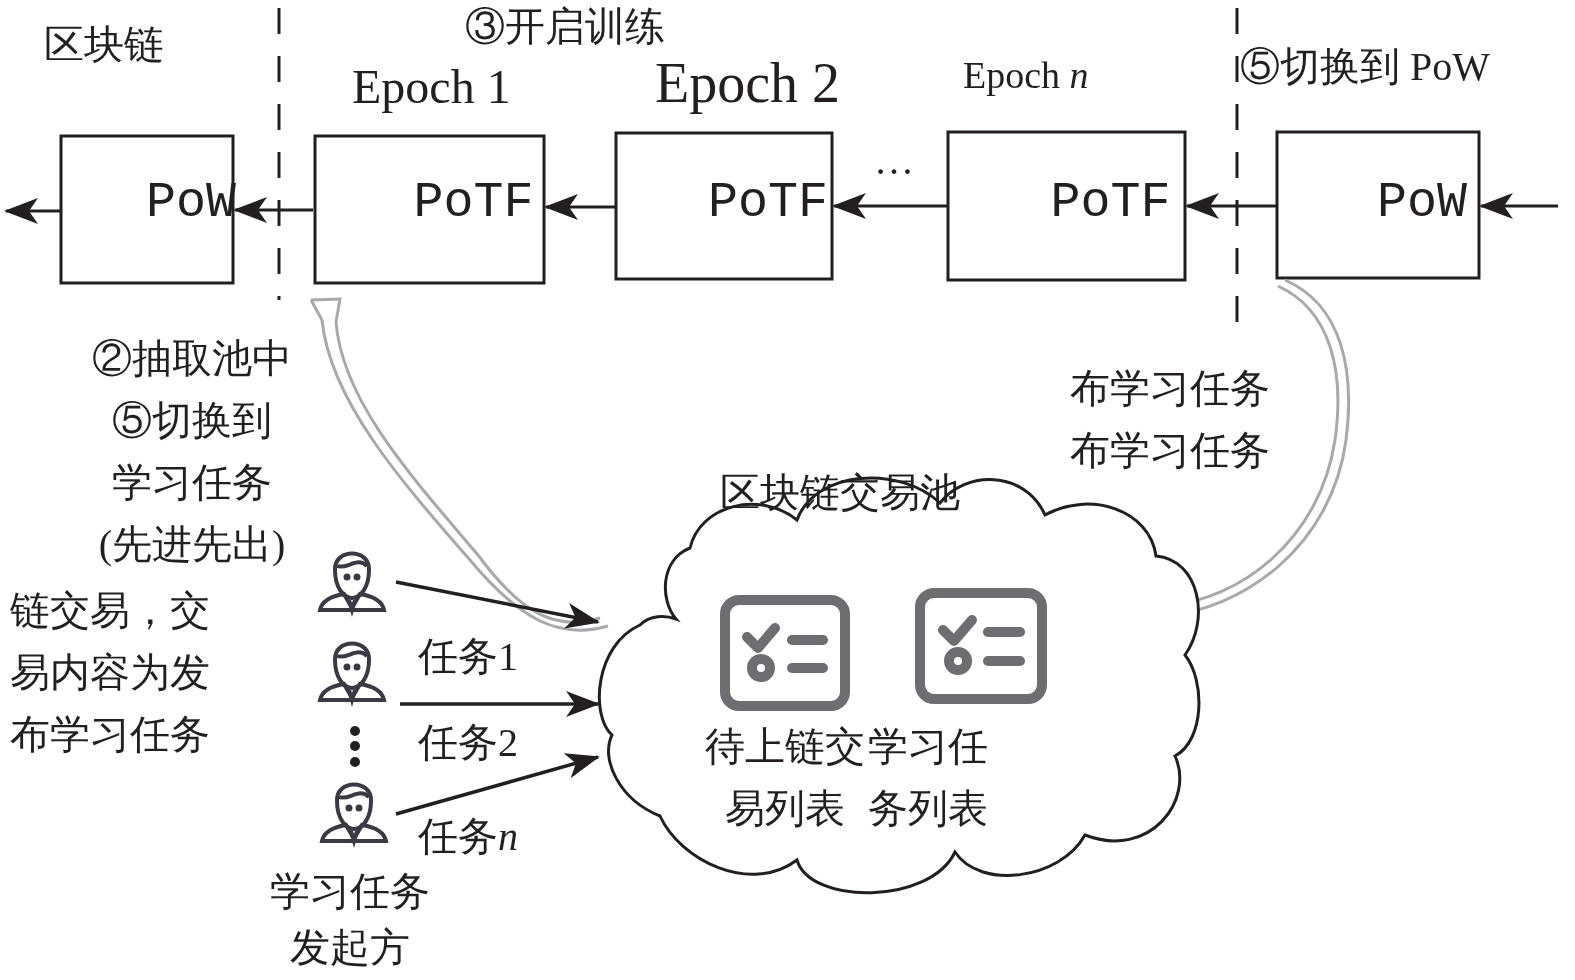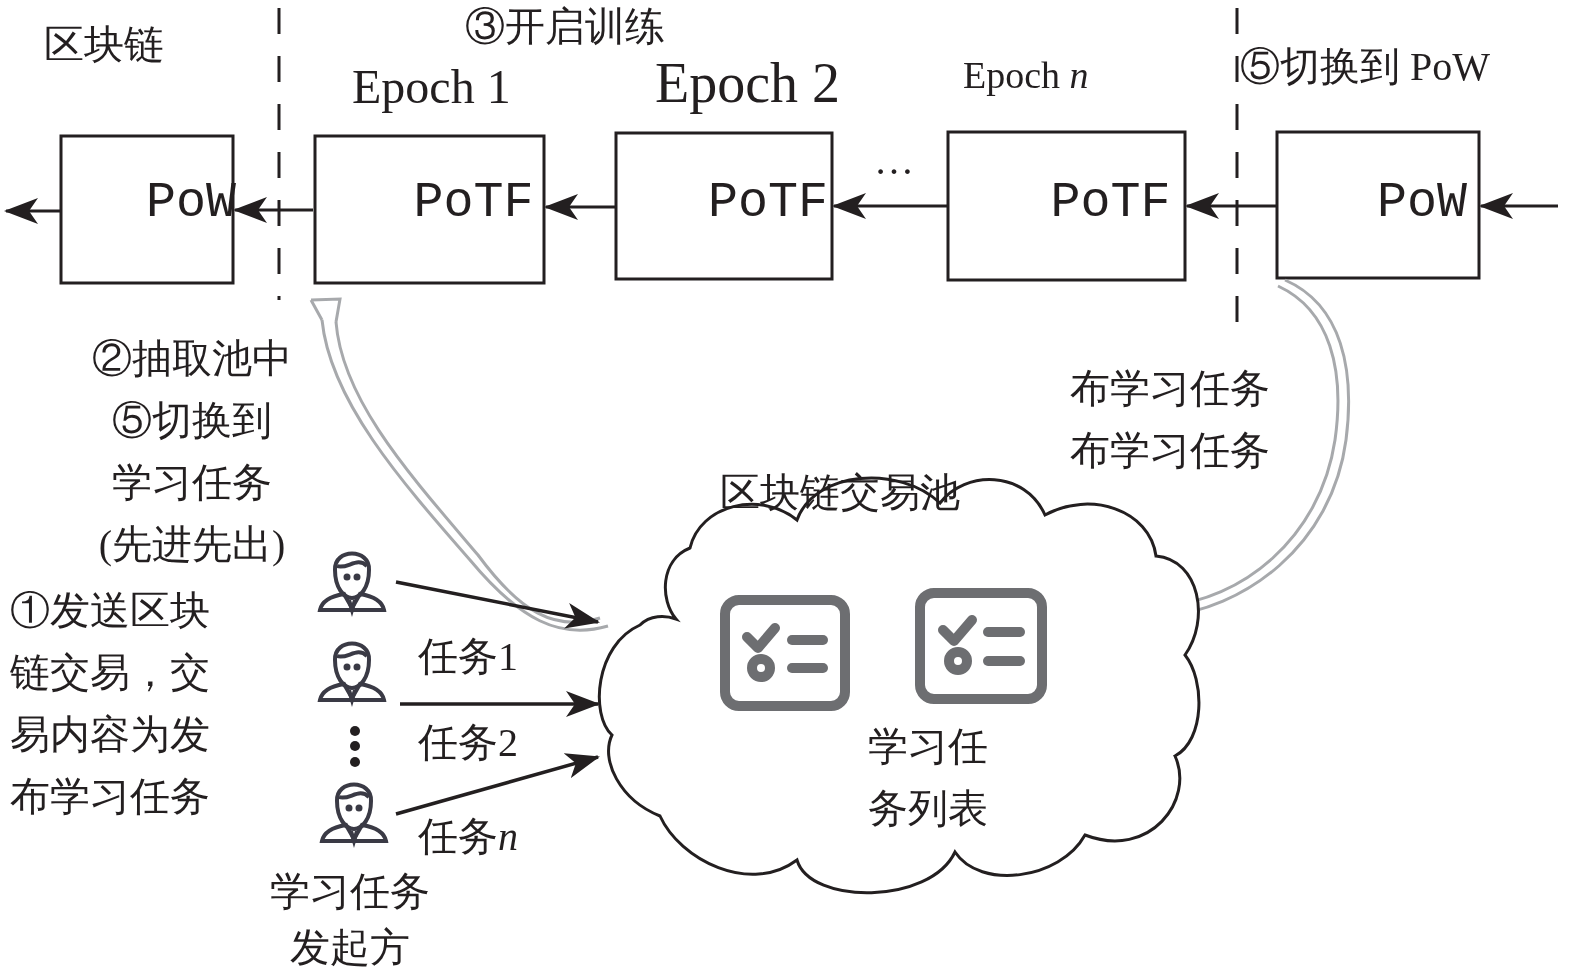--- a/index.html
+++ b/index.html
@@ -143,28 +143,31 @@
     <div>学习任务</div>
     <div>(先进先出)</div>
   </div>
 
   <div class="lbl lbl-c" style="left:1012px;top:358px;width:316px;line-height:62px;">
     <div>布学习任务</div>
     <div>布学习任务</div>
   </div>
 
   <div class="lbl lbl-l" style="left:10px;top:580px;line-height:62px;">
-    <div>①发送区块</div>
     <div>链交易，交</div>
     <div>易内容为发</div>
     <div>布学习任务</div>
   </div>
 
   <div class="lbl lbl-l" style="left:720px;top:462px;text-align:right;">区块链交易池</div>
 
+  <div class="lbl lbl-c" style="left:680px;top:716px;width:210px;line-height:62px;">
+    <div>待上链交</div>
+    <div>易列表</div>
+  </div>
   <div class="lbl lbl-c" style="left:843px;top:716px;width:170px;line-height:62px;">
     <div>学习任</div>
     <div>务列表</div>
   </div>
 
   <div class="lbl lbl-l" style="left:418px;top:626px;"><span>任务</span><span>1</span></div>
   <div class="lbl lbl-l" style="left:418px;top:712px;"><span>任务</span><span>2</span></div>
   <div class="lbl lbl-l" style="left:418px;top:806px;"><span>任务</span><span class="it">n</span></div>
 
   <div class="lbl lbl-c" style="left:230px;top:864px;width:240px;line-height:56px;">

